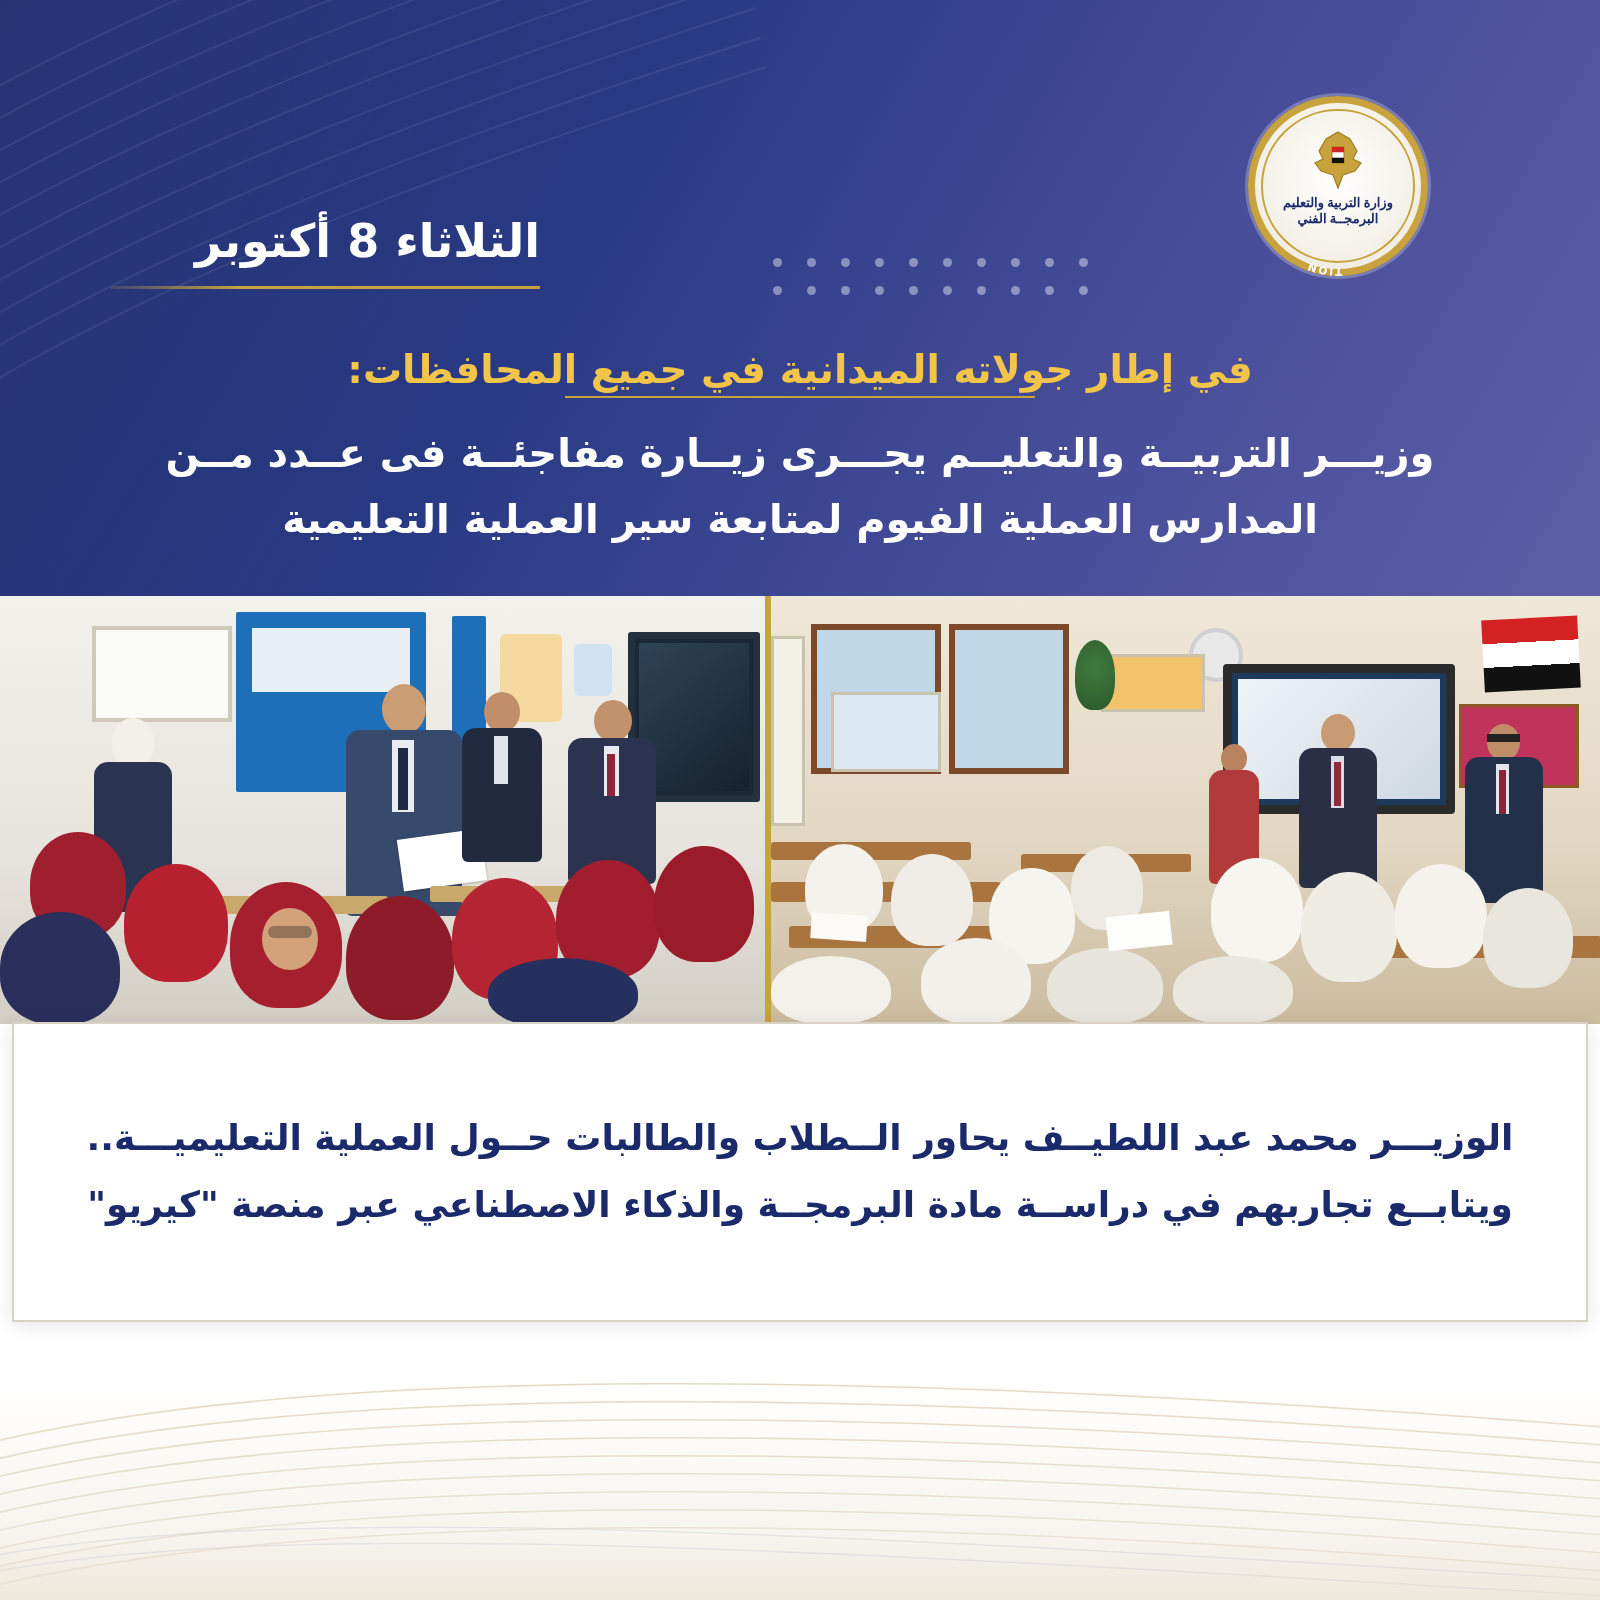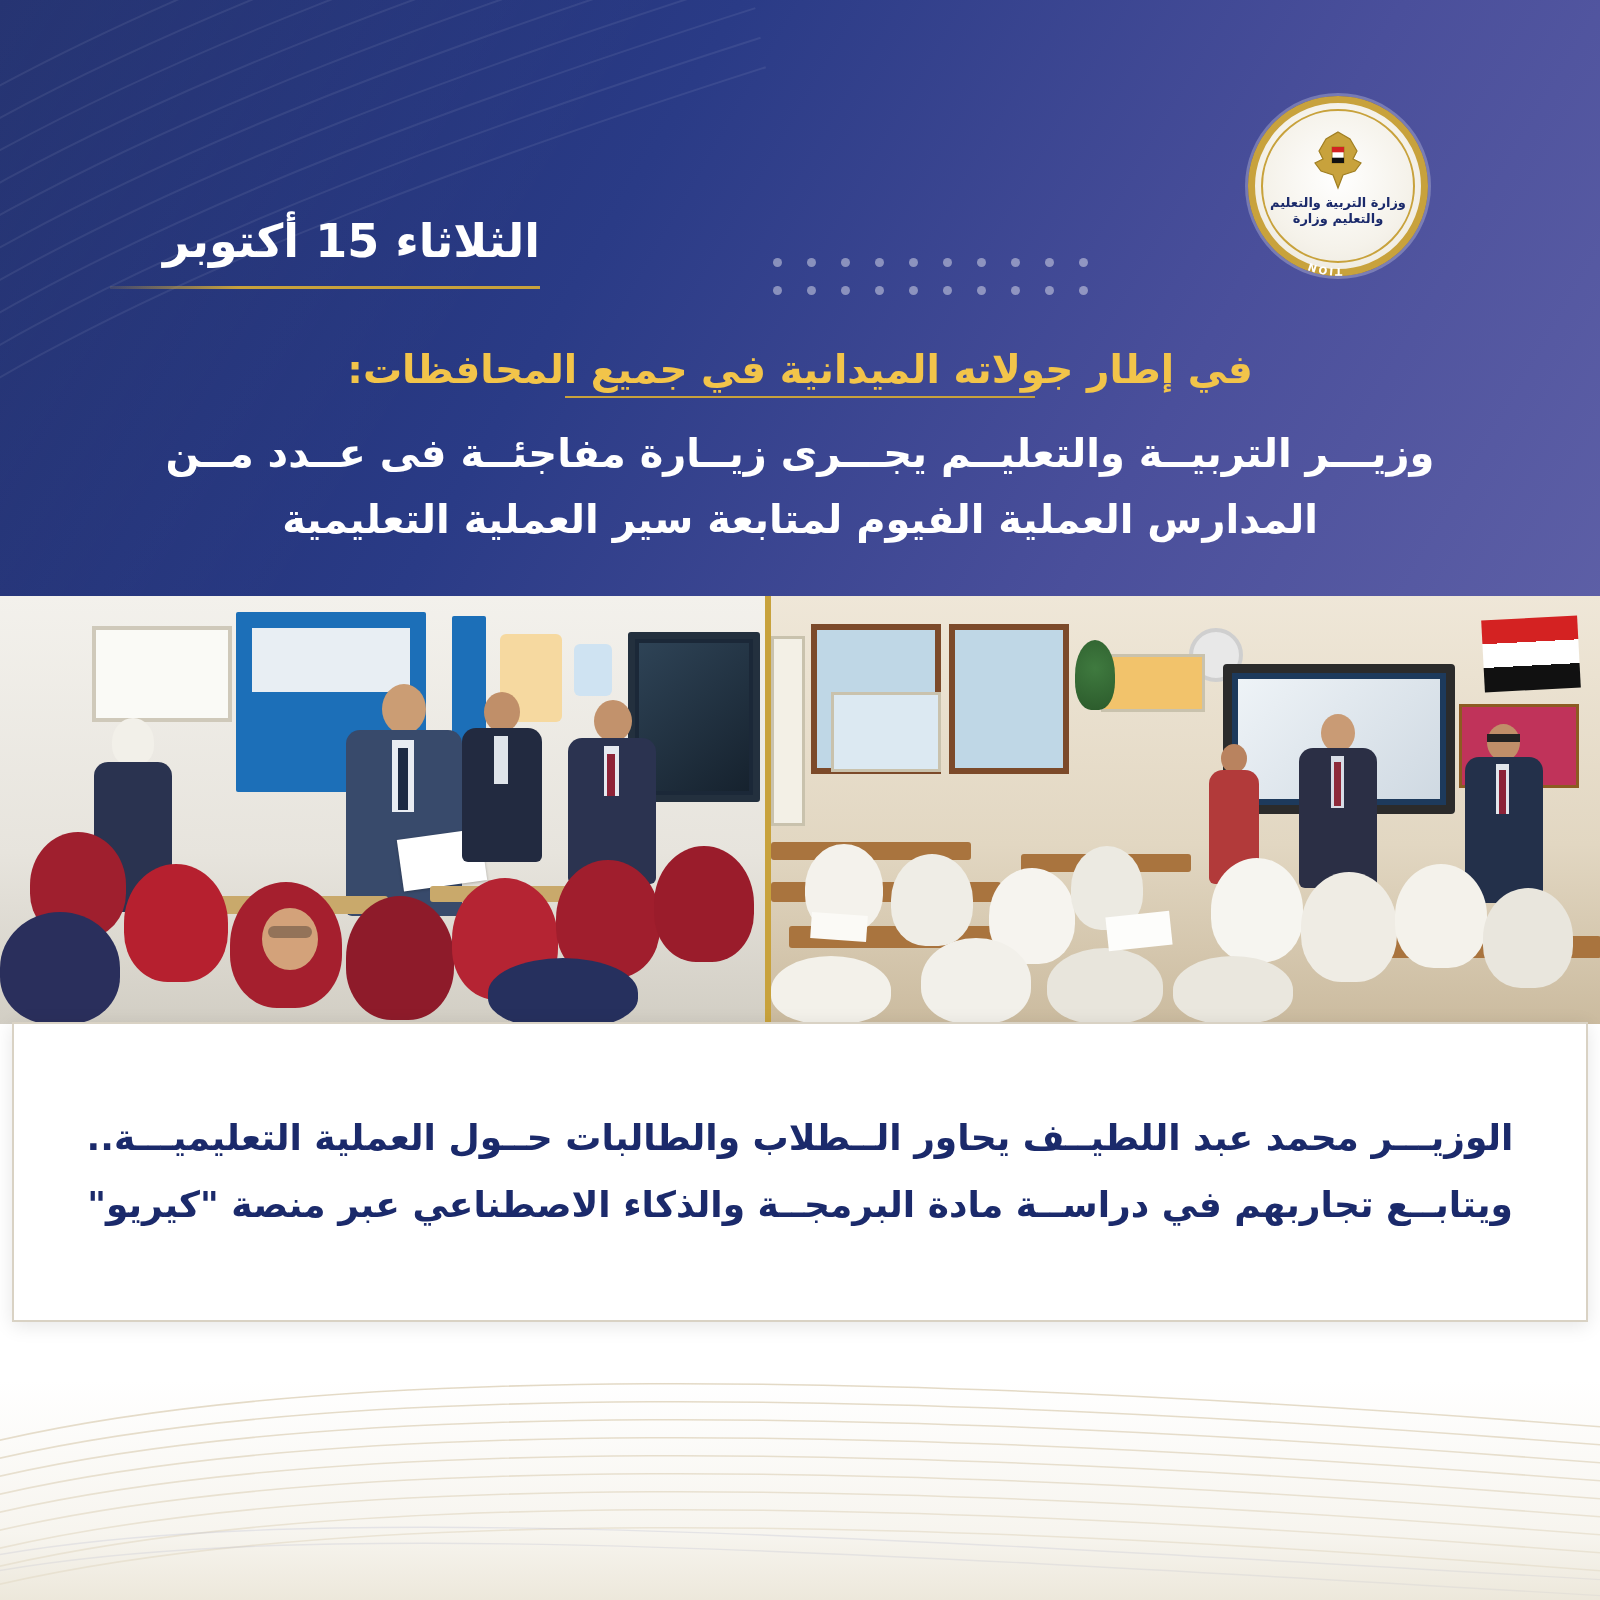--- a/index.html
+++ b/index.html
@@ -67,20 +67,21 @@
     width: 66px; height: 62px;
   }
   .logo-arabic {
     position: absolute;
     left: 0; right: 0; top: 92px;
     text-align: center;
     font-size: 13px;
     font-weight: bold;
     color: #1b2a6b;
     line-height: 1.25;
+    font-family: Liberation Serif, serif;
   }
   .logo-outer-text {
     position: absolute; inset: 0;
     pointer-events: none;
   }
 
   
   .date-block {
     position: absolute;
     top: 214px; right: 1060px;
@@ -249,36 +250,36 @@
 
         <svg class="logo-eagle" viewBox="0 0 66 62">
           <path d="M33 3 L45 10 L52 22 L48 30 L56 34 L50 42 L38 46 L33 59 L28 46 L16 42 L10 34 L18 30 L14 22 L21 10 Z" fill="#c8a23c" stroke="#a07f22" stroke-width="1.2"></path>
           <rect x="27" y="18" width="12" height="16" fill="#ffffff" stroke="#a07f22" stroke-width="1"></rect>
           <rect x="27" y="18" width="12" height="5.3" fill="#d42222"></rect>
           <rect x="27" y="28.7" width="12" height="5.3" fill="#111111"></rect>
         </svg>
 
         <div class="logo-arabic">
           <div>وزارة التربية والتعليم</div>
-          <div>والتعليم وزارة</div>
+          <div>البرمجــة الفني</div>
         </div>
       </div>
 
       <svg class="logo-outer-text" viewBox="0 0 180 180">
         <defs>
           <path id="circPath" d="M90,172 a82,82 0 1,1 0.1,0" fill="none"></path>
         </defs>
         <text font-size="10.5" font-weight="bold" fill="#ffffff" letter-spacing="1.6">
           <textPath href="#circPath" startOffset="6%">MINISTRY OF EDUCATION AND TECHNICAL EDUCATION</textPath>
         </text>
       </svg>
     </div>
 
     <div class="date-block">
-      <div class="date-text">الثلاثاء 15 أكتوبر</div>
+      <div class="date-text">الثلاثاء 8 أكتوبر</div>
       <div class="date-rule"></div>
     </div>
 
     <div class="dots">
       <span class="dot"></span>
         <span class="dot"></span>
         <span class="dot"></span>
         <span class="dot"></span>
         <span class="dot"></span>
       <span class="dot"></span>

